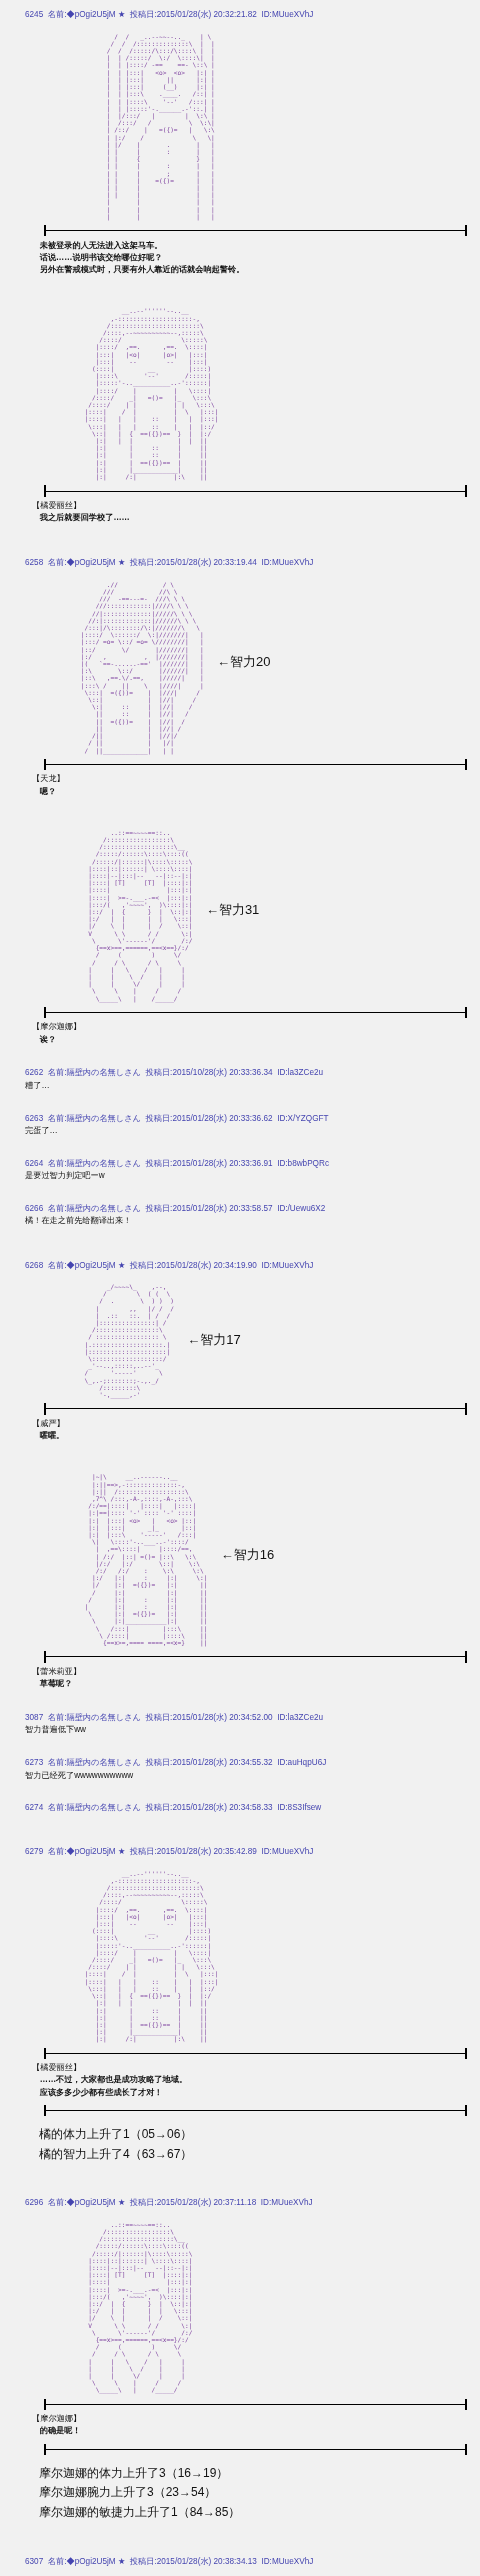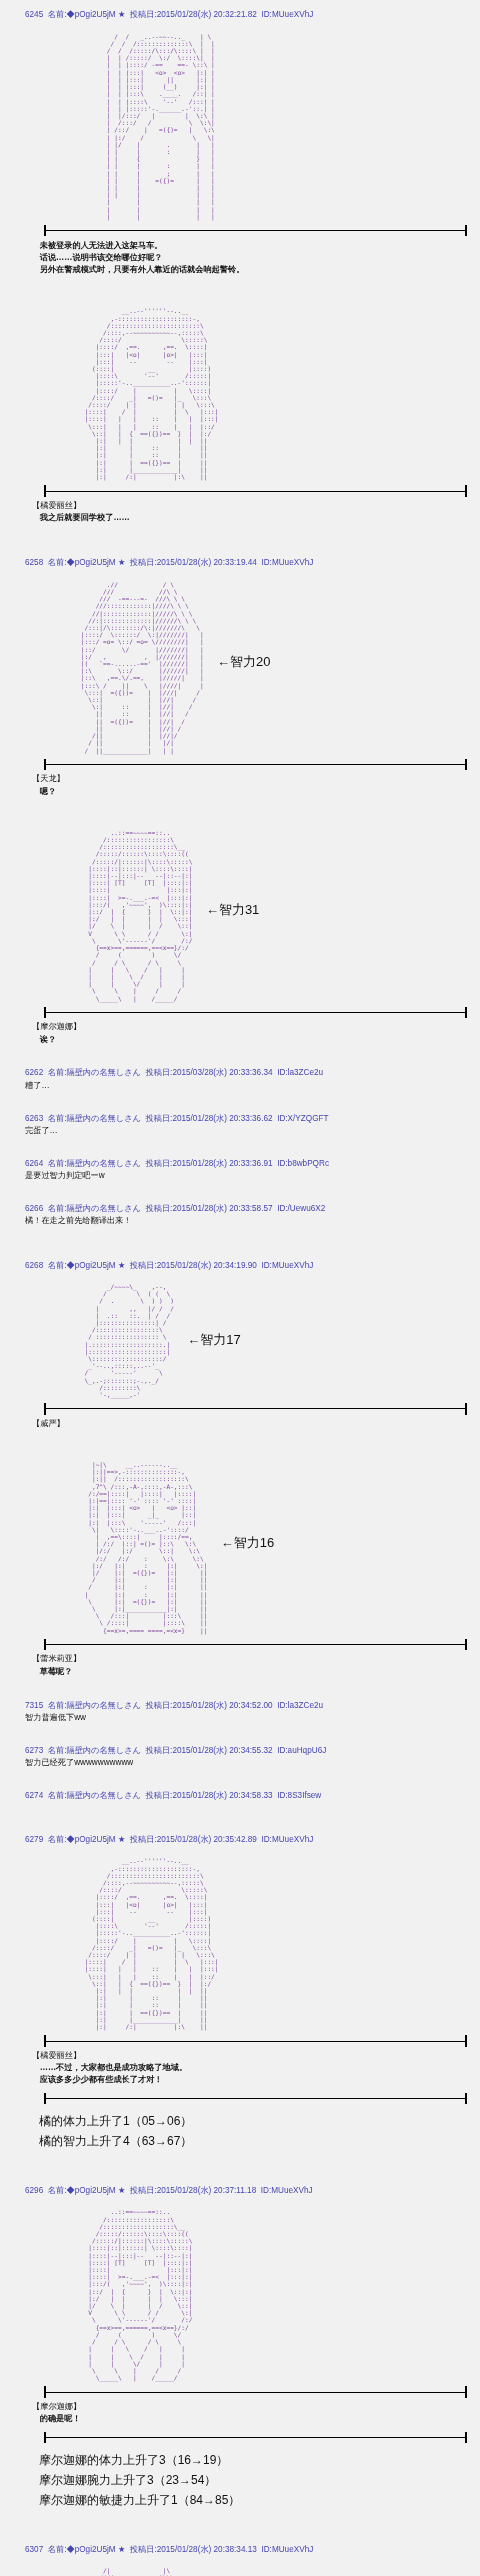--- a/index.html
+++ b/index.html
@@ -221,21 +221,21 @@
      \_____\   |    /_____/</pre>
           <span class="aa-note" data-name="stat-annotation">←智力31</span>
         </div>
         <div class="divider" data-name="divider-line"></div>
         <div class="speech" data-name="dialogue">
           <div class="speaker" data-name="speaker-name">【摩尔迦娜】</div>
           <div class="line" data-name="dialogue-line">诶？</div>
         </div>
       </section>
       <section class="post reply" data-name="post">
-        <div class="post-header" data-name="post-header"><span class="hp" data-name="post-number">6262</span><span class="hp" data-name="name-label">名前:</span><span class="hp" data-name="poster-name">隔壁内の名無しさん</span><span class="hp" data-name="date-label">投稿日:</span><span class="hp" data-name="post-date">2015/03/28(水) 20:33:36.34</span><span class="hp" data-name="post-uid">ID:la3ZCe2u</span></div>
+        <div class="post-header" data-name="post-header"><span class="hp" data-name="post-number">6262</span><span class="hp" data-name="name-label">名前:</span><span class="hp" data-name="poster-name">隔壁内の名無しさん</span><span class="hp" data-name="date-label">投稿日:</span><span class="hp" data-name="post-date">2015/10/28(水) 20:33:36.34</span><span class="hp" data-name="post-uid">ID:la3ZCe2u</span></div>
         <div class="reply-body" data-name="reply-text">
           <div class="reply-line" data-name="reply-line">糟了…</div>
         </div>
       </section>
       <section class="post reply" data-name="post">
         <div class="post-header" data-name="post-header"><span class="hp" data-name="post-number">6263</span><span class="hp" data-name="name-label">名前:</span><span class="hp" data-name="poster-name">隔壁内の名無しさん</span><span class="hp" data-name="date-label">投稿日:</span><span class="hp" data-name="post-date">2015/01/28(水) 20:33:36.62</span><span class="hp" data-name="post-uid">ID:X/YZQGFT</span></div>
         <div class="reply-body" data-name="reply-text">
           <div class="reply-line" data-name="reply-line">完蛋了…</div>
         </div>
       </section>
@@ -268,20 +268,21 @@
    _'--..,:::::,..--'_
   /      '-----'      \
   \_,.-;:::::::;-.,._/
       /:::::::::\
       '-,_____,-'</pre>
           <span class="aa-note" data-name="stat-annotation">←智力17</span>
         </div>
         <div class="divider" data-name="divider-line"></div>
         <div class="speech" data-name="dialogue">
           <div class="speaker" data-name="speaker-name">【威严】</div>
+          <div class="line" data-name="dialogue-line">嚯嚯。</div>
         </div>
         <div class="vgap" data-name="spacer"></div>
         <div class="aa-wrap" data-name="ascii-art">
           <pre class="aa" data-name="ascii-art-pre">    |~|\     __..------..__
     |:||==&gt;,-::::::::::::::-,
     |:||  /::::::::::::::::::\
     ,7^\ /:::,-A-,::::,-A-,:::\
    /:/==|::::|   |::::|   |::::|
    |:|==|:::: '-' :::: '-' ::::|
    |:|  |:::| &lt;o&gt;   |   &lt;o&gt; |::|
@@ -304,21 +305,21 @@
        {==x&gt;=,==== ====,=&lt;x=}    ||</pre>
           <span class="aa-note" data-name="stat-annotation">←智力16</span>
         </div>
         <div class="divider" data-name="divider-line"></div>
         <div class="speech" data-name="dialogue">
           <div class="speaker" data-name="speaker-name">【蕾米莉亚】</div>
           <div class="line" data-name="dialogue-line">草莓呢？</div>
         </div>
       </section>
       <section class="post reply" data-name="post">
-        <div class="post-header" data-name="post-header"><span class="hp" data-name="post-number">7315</span><span class="hp" data-name="name-label">名前:</span><span class="hp" data-name="poster-name">隔壁内の名無しさん</span><span class="hp" data-name="date-label">投稿日:</span><span class="hp" data-name="post-date">2015/01/28(水) 20:34:52.00</span><span class="hp" data-name="post-uid">ID:la3ZCe2u</span></div>
+        <div class="post-header" data-name="post-header"><span class="hp" data-name="post-number">3087</span><span class="hp" data-name="name-label">名前:</span><span class="hp" data-name="poster-name">隔壁内の名無しさん</span><span class="hp" data-name="date-label">投稿日:</span><span class="hp" data-name="post-date">2015/01/28(水) 20:34:52.00</span><span class="hp" data-name="post-uid">ID:la3ZCe2u</span></div>
         <div class="reply-body" data-name="reply-text">
           <div class="reply-line" data-name="reply-line">智力普遍低下ww</div>
         </div>
       </section>
       <section class="post reply" data-name="post">
         <div class="post-header" data-name="post-header"><span class="hp" data-name="post-number">6273</span><span class="hp" data-name="name-label">名前:</span><span class="hp" data-name="poster-name">隔壁内の名無しさん</span><span class="hp" data-name="date-label">投稿日:</span><span class="hp" data-name="post-date">2015/01/28(水) 20:34:55.32</span><span class="hp" data-name="post-uid">ID:auHqpU6J</span></div>
         <div class="reply-body" data-name="reply-text">
           <div class="reply-line" data-name="reply-line">智力已经死了wwwwwwwwww</div>
         </div>
       </section>

